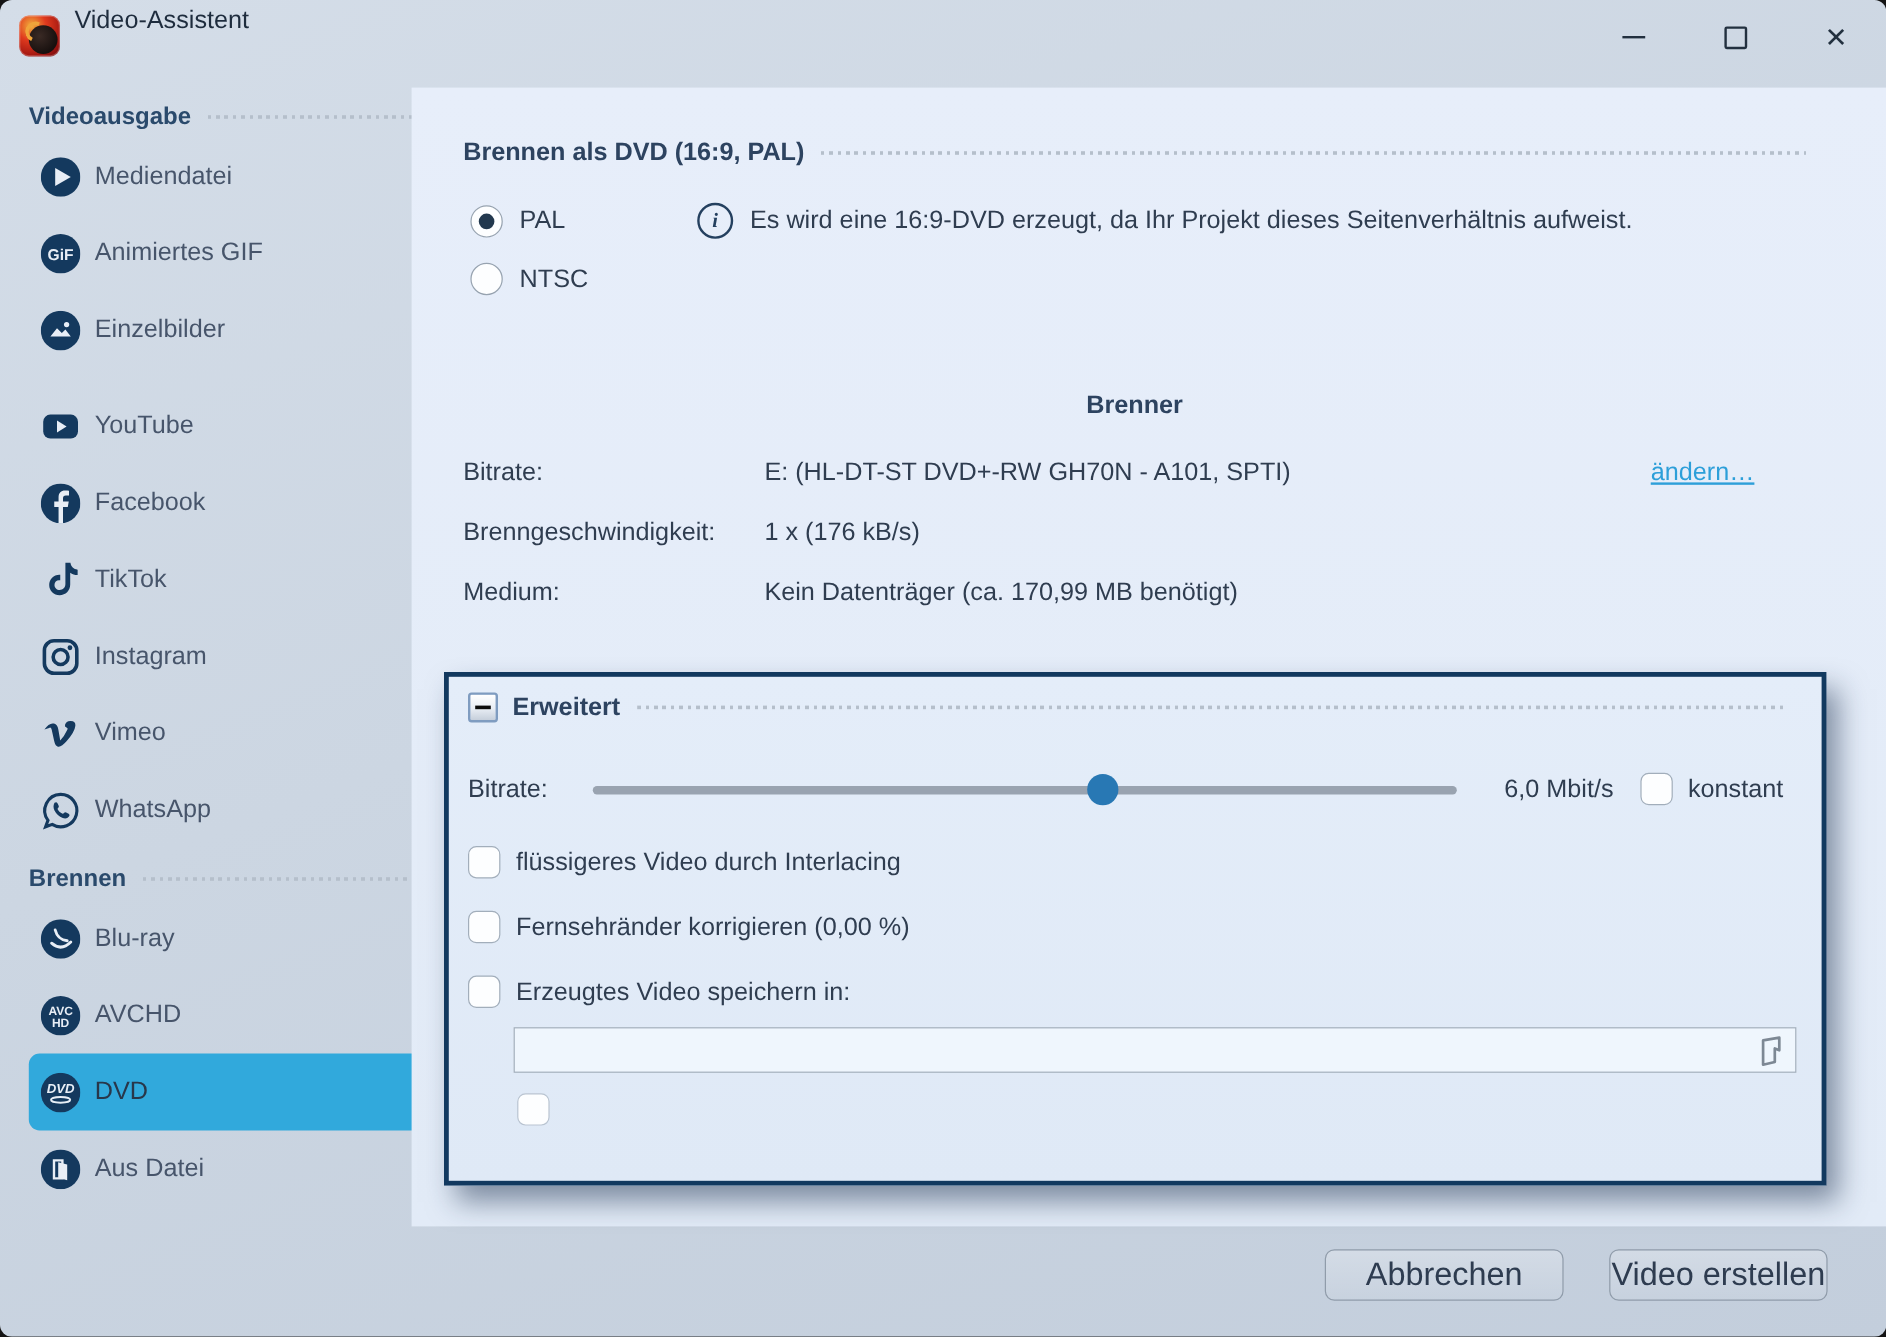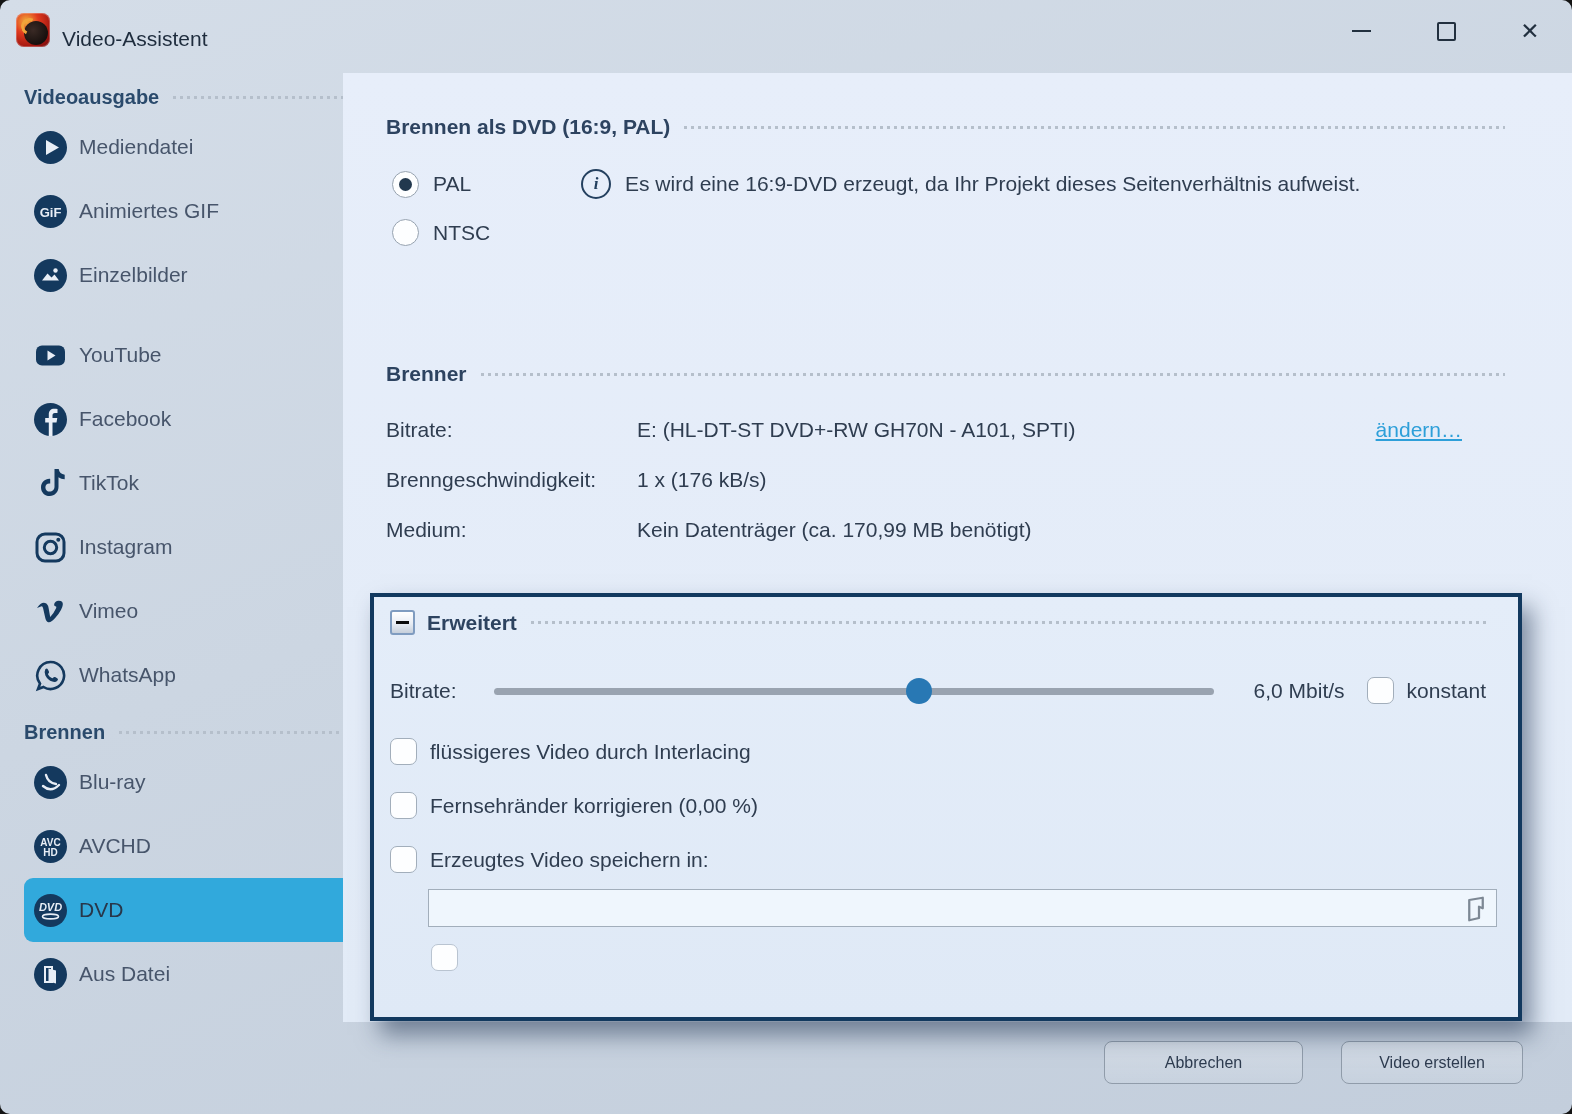--- a/index.html
+++ b/index.html
@@ -7,21 +7,21 @@
     background:linear-gradient(160deg,#d4dde8 0%,#ccd6e2 45%,#c3cedc 100%);}
   
   .titlebar{position:absolute;left:0;top:0;width:100%;height:62px;}
   .appicon{position:absolute;left:16px;top:13px;width:34px;height:34px;border-radius:8px;
     background:radial-gradient(circle at 30% 25%,#f2b03c 0%,#e03a1e 35%,#9e1410 75%,#6c0d0c 100%);
     box-shadow:inset 0 0 0 1px rgba(255,255,255,.25);}
   .appicon .lens{position:absolute;right:2px;bottom:2px;width:24px;height:24px;border-radius:50%;
     background:radial-gradient(circle at 38% 38%,#3a2a25 0%,#17100e 70%);}
   .appicon .arc{position:absolute;right:12px;bottom:12px;width:11px;height:11px;border-radius:50%;
     border:3px solid transparent;border-top-color:#f0a43a;border-left-color:#f0a43a;transform:rotate(-20deg);}
-  .apptitle{position:absolute;left:62px;top:27px;font-size:21px;color:#1e2c3d;}
+  .apptitle{position:absolute;left:62px;top:5px;font-size:21px;color:#1e2c3d;}
   .winbtn{position:absolute;top:8px;width:46px;height:46px;display:flex;align-items:center;justify-content:center;cursor:default;}
   .winbtn.min{left:1338px;} .winbtn.max{left:1423px;} .winbtn.close{left:1507px;}
   .glyph-min{width:19px;height:0;border-top:2.5px solid #22303f;}
   .glyph-max{width:15px;height:15px;border:2.5px solid #22303f;border-radius:2px;}
   .glyph-close{font-size:23px;color:#22303f;line-height:1;}
   
   .sidebar{position:absolute;left:0;top:62px;width:397px;bottom:0;padding:24px 0 0 24px;box-sizing:border-box;}
   .section-head{display:flex;align-items:center;font-size:20px;font-weight:bold;color:#2a4a6c;margin:0 14px 6px 0;}
   .leader{flex:1;height:3px;margin-left:14px;
     background:repeating-linear-gradient(to right,#b5bfcb 0 3px,transparent 3px 7px);}
@@ -41,27 +41,27 @@
   .radio-row{display:flex;align-items:center;margin-top:30px;padding-left:6px;font-size:21px;color:#2f3d50;}
   .radio{width:27px;height:27px;border-radius:50%;background:#fdfeff;border:1.5px solid #97a3b0;
     box-sizing:border-box;display:flex;align-items:center;justify-content:center;flex:0 0 27px;cursor:pointer;}
   .radio .dot{width:13px;height:13px;border-radius:50%;background:#22384e;}
   .radio-label{margin-left:14px;}
   .radio-label.wide{width:148px;}
   .info-icon{width:26px;height:26px;border-radius:50%;border:2px solid #24405f;color:#24405f;
     display:flex;align-items:center;justify-content:center;font-size:17px;font-weight:bold;font-family:"Liberation Serif",serif;
     font-style:italic;flex:0 0 26px;}
   .info-text{margin-left:14px;font-size:21px;color:#2f3d50;}
-  .burner-head{margin-top:116px;}
+  .burner-head{margin-top:80px;flex-direction:column;}
   .kv-row{display:flex;align-items:center;margin-top:26px;font-size:21px;color:#2f3d50;}
   .kv-label{width:251px;flex:0 0 251px;}
   .kv-value{flex:1;}
   .link{color:#2d9fd9;text-decoration:underline;margin-right:43px;cursor:pointer;}
   
-  .advanced{position:absolute;left:370px;top:593px;width:1152px;height:428px;box-sizing:border-box;
+  .advanced{position:absolute;left:370px;top:560px;width:1152px;height:428px;box-sizing:border-box;
     background:linear-gradient(180deg,#e4edf9 0%,#dfe9f6 100%);
     border:4px solid #12395f;box-shadow:10px 14px 22px rgba(25,45,75,.5);z-index:5;
     padding:13px 32px 0 16px;}
   .adv-head{display:flex;align-items:center;}
   .collapse-btn{width:25px;height:25px;border:2px solid #7f9cc0;border-radius:3px;box-sizing:border-box;
     background:linear-gradient(180deg,#ffffff 0%,#e8edf4 55%,#c6cfdb 100%);
     display:flex;align-items:center;justify-content:center;cursor:pointer;flex:0 0 25px;}
   .collapse-btn .minus{width:13px;height:0;border-top:3px solid #0c0c0c;}
   .adv-title{margin-left:12px;font-size:21px;font-weight:bold;color:#2d4360;}
   .bitrate-row{display:flex;align-items:center;margin-top:42px;font-size:21px;color:#2f3d50;}
@@ -79,21 +79,21 @@
   .path-row{margin-top:16px;margin-left:38px;}
   .path-input{position:relative;width:1069px;height:38px;background:#eff6fd;border:1px solid #a2aebb;box-sizing:border-box;}
   .path-input input{position:absolute;inset:0;border:none;background:transparent;outline:none;
     font-size:19px;color:#2f3d50;padding:0 44px 0 10px;font-family:"Liberation Sans",sans-serif;}
   .folder-btn{position:absolute;right:4px;top:3px;width:32px;height:32px;display:flex;align-items:center;justify-content:center;cursor:pointer;}
   .disabled-row{margin-top:17px;margin-left:41px;color:#9dabbf;}
   .disabled-row .checkbox{border-color:#b9c4d1;cursor:default;}
   
   .footer-btn{position:absolute;top:1041px;height:43px;border-radius:8px;border:1.5px solid #909caa;
     background:linear-gradient(180deg,rgba(255,255,255,.25),rgba(255,255,255,.05));
-    font-size:16px;color:#2e3c50;display:flex;align-items:center;justify-content:center;cursor:pointer;box-sizing:border-box;}
+    font-size:27px;color:#2e3c50;display:flex;align-items:center;justify-content:center;cursor:pointer;box-sizing:border-box;}
   .btn-cancel{left:1104px;width:199px;}
   .btn-create{left:1341px;width:182px;}
 </style>
 </head>
 <body>
 
 <div class="window">
 
   <div class="titlebar">
     <div class="appicon">

